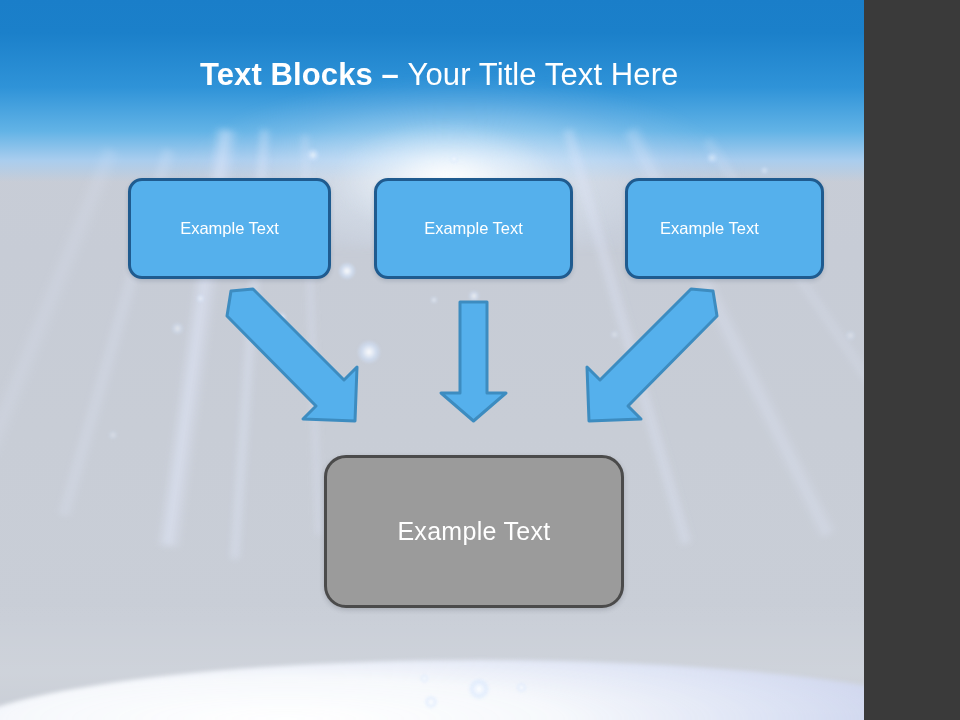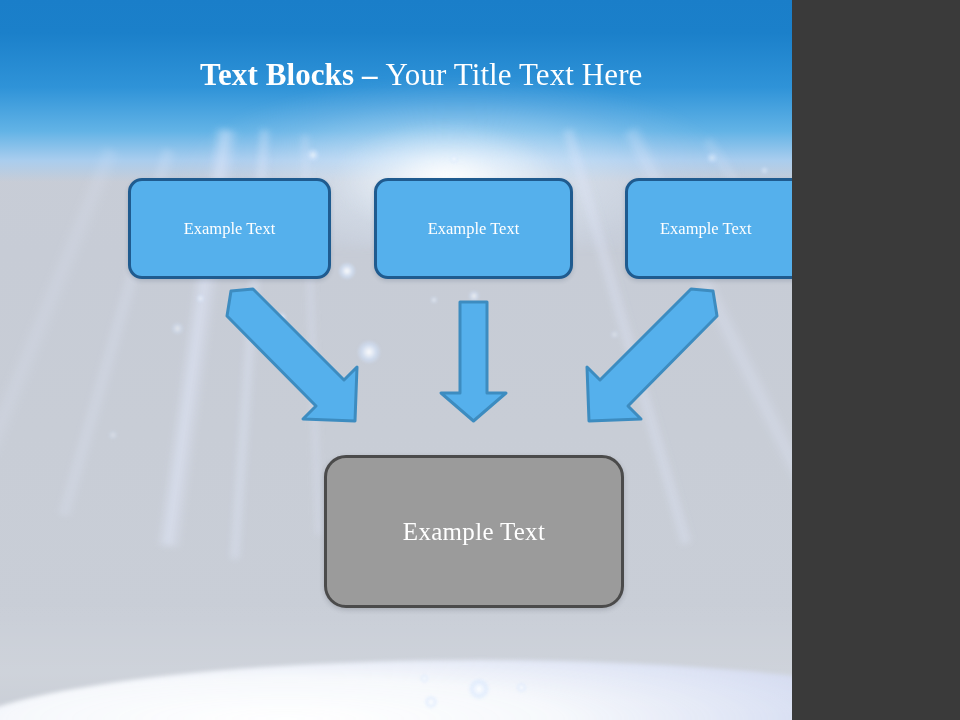--- a/index.html
+++ b/index.html
@@ -2,24 +2,24 @@
 <html><head>
 <meta charset="utf-8">
 <style>
   html, body {
     margin: 0;
     padding: 0;
     background: #3a3a3a;
   }
   #slide {
     position: relative;
-    width: 792px;
+    width: 864px;
     height: 720px;
     overflow: hidden;
-    font-family: Liberation Serif, serif;
+    font-family: Liberation Sans, sans-serif;
     background: #1d4ed8;
   }
 
   
   .bg-base {
     position: absolute;
     inset: 0;
     background: linear-gradient(180deg,
        #c9ced7 0%,
        #c7ccd6 35%,

